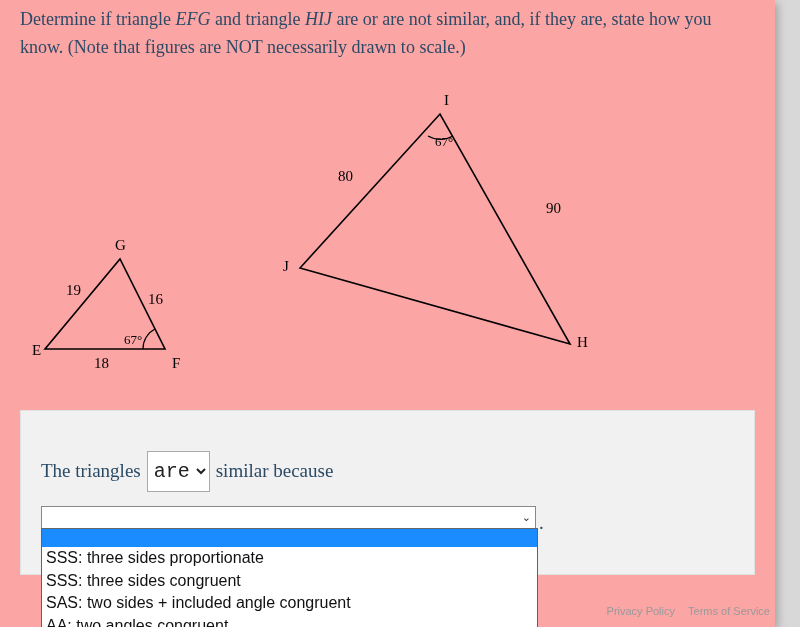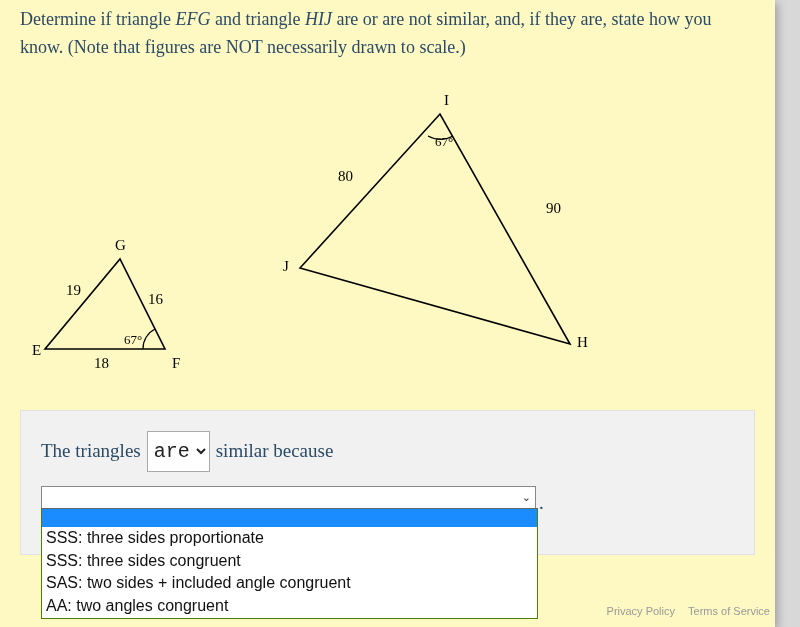--- a/index.html
+++ b/index.html
@@ -5,21 +5,21 @@
   * { box-sizing: border-box; margin: 0; padding: 0; }
   body {
     font-family: Georgia, 'Times New Roman', serif;
     background: #d8d8d8;
     min-height: 627px;
     width: 800px;
     overflow: hidden;
     position: relative;
   }
   .page {
-    background: #fef9c3;
+    background: #fca5a5;
     width: 775px;
     min-height: 627px;
     padding: 0 20px 0 20px;
     box-shadow: 3px 3px 8px rgba(0,0,0,0.25);
     position: relative;
   }
   .question {
     color: #2b4a66;
     font-size: 18px;
     line-height: 1.55;
@@ -51,20 +51,21 @@
     margin-top: 6px;
     font-size: 19px;
     color: #2b4a66;
     position: relative;
   }
   .answer-line {
     display: flex;
     align-items: baseline;
     gap: 6px;
     margin-bottom: 14px;
+    margin-top: 20px;
   }
   .select1 {
     font-size: 20px;
     padding: 7px 2px;
     border: 1px solid #aaa;
     background: #fff;
     font-family: Liberation Mono, monospace;
     color: #222;
   }
   .select2-wrap {

